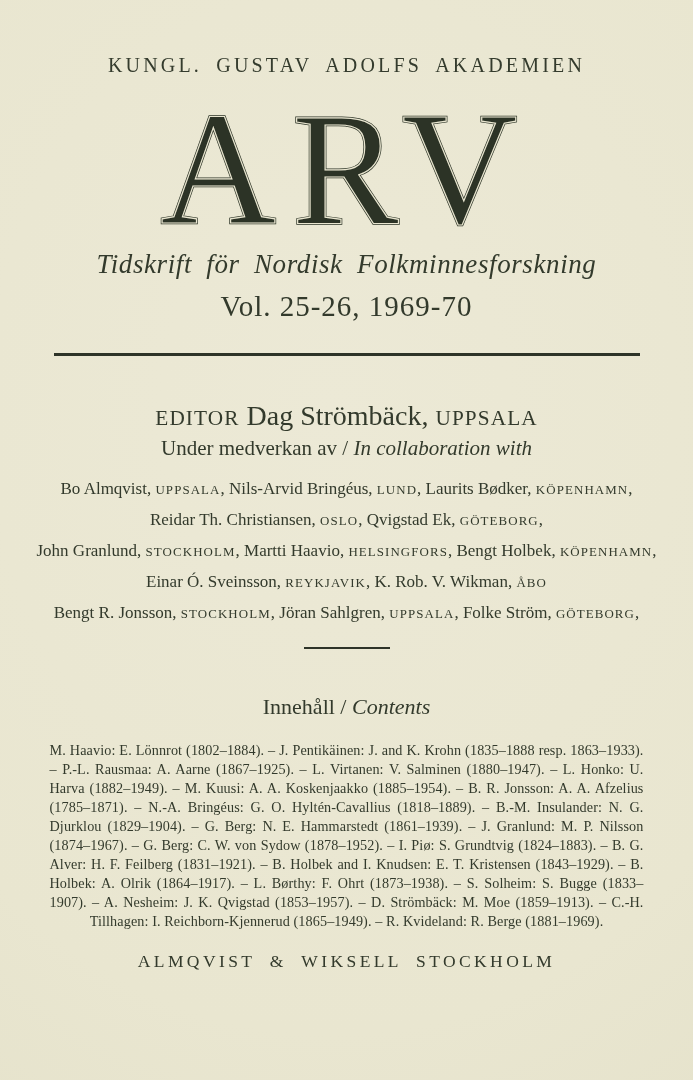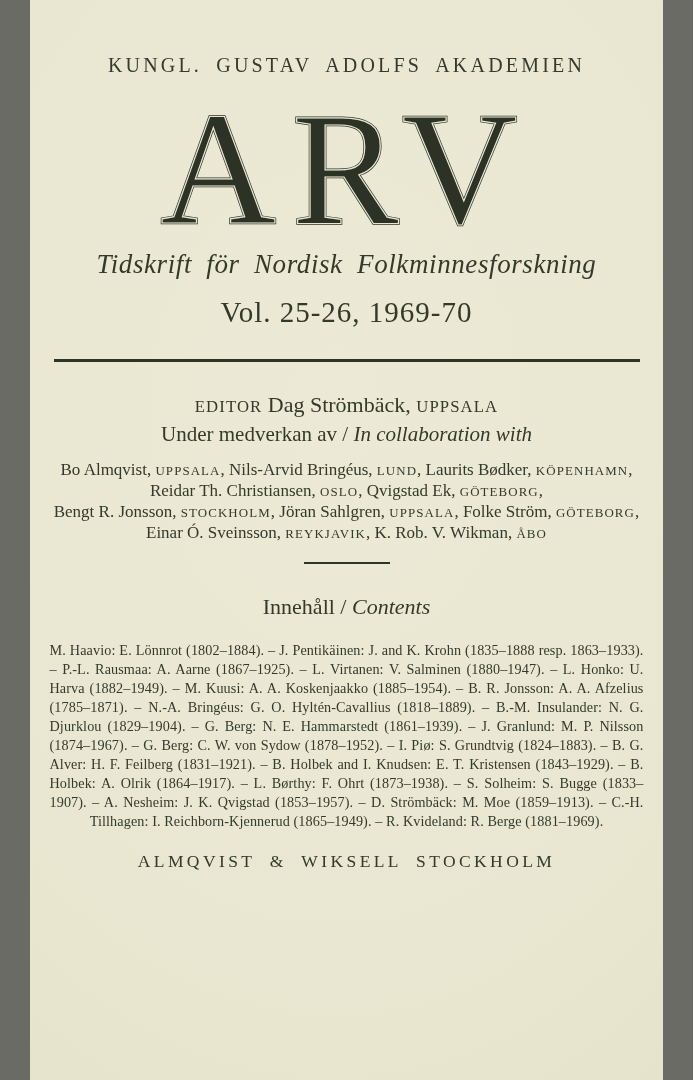--- a/index.html
+++ b/index.html
@@ -1,19 +1,19 @@
 <!DOCTYPE html>
 <html><head>
 <meta charset="utf-8">
 <style>
   html, body { margin: 0; padding: 0; }
   body { background: #6b6b66; }
   .page {
     position: relative;
-    width: 633px;
+    width: 693px;
     height: 1080px;
     margin: 0 auto;
     overflow: hidden;
     background: radial-gradient(ellipse 135% 105% at 48% 38%, #ece9d6 0%, #e9e6d0 55%, #e1dec6 100%);
     font-family: "Liberation Serif", serif;
     color: #333a2c;
     text-align: center;
   }
   .page > * { margin: 0; }
 
@@ -34,48 +34,48 @@
     letter-spacing: 0.6px;
     word-spacing: 7px;
   }
   .subtitle-en {
     margin-top: 11px;
     font-size: 17px;
     letter-spacing: 2.8px;
     word-spacing: 5px;
   }
   .volume {
-    margin-top: 16px;
+    margin-top: 10px;
     font-size: 29px;
     letter-spacing: 1px;
   }
 
   .rule-thick {
     margin: 30px auto 0;
     width: 586px;
     height: 3px;
     background: #2e3428;
   }
   .rule-short {
     margin: 18px auto 0;
     width: 86px;
     height: 2px;
     background: #2e3428;
   }
 
-  .editor-line { margin-top: 30px; font-size: 22px; }
+  .editor-line { margin-top: 44px; font-size: 28px; }
   .collab-intro { margin-top: 4px; font-size: 21px; }
 
-  .collaborators { margin-top: 13px; font-size: 17px; line-height: 20px; }
+  .collaborators { margin-top: 13px; font-size: 17px; line-height: 30px; }
   .collab-line { white-space: nowrap; }
 
   .sc { font-size: 0.76em; letter-spacing: 1.1px; }
   .it { font-style: italic; }
 
-  .contents-heading { margin-top: 30px; font-size: 22px; font-family: Liberation Serif, serif; }
+  .contents-heading { margin-top: 45px; font-size: 22px; font-family: Liberation Serif, serif; }
   .contents-body {
     margin: 21px auto 0;
     width: 594px;
     font-size: 14.2px;
     line-height: 19px;
     text-align: justify;
     text-align-last: center;
     letter-spacing: 0.1px;
   }
 
@@ -102,22 +102,23 @@
   <div class="volume">Vol. 25-26, 1969-70</div>
 
   <div class="rule-thick"></div>
 
   <div class="editor-line"><span class="sc">EDITOR</span><span> Dag Strömbäck, </span><span class="sc">UPPSALA</span></div>
   <div class="collab-intro"><span>Under medverkan av / </span><span class="it">In collaboration with</span></div>
 
   <div class="collaborators">
     <div class="collab-line"><span>Bo Almqvist, </span><span class="sc">UPPSALA</span><span>, Nils-Arvid Bringéus, </span><span class="sc">LUND</span><span>, Laurits Bødker, </span><span class="sc">KÖPENHAMN</span><span>,</span></div>
     <div class="collab-line"><span>Reidar Th. Christiansen, </span><span class="sc">OSLO</span><span>, Qvigstad Ek, </span><span class="sc">GÖTEBORG</span><span>,</span></div>
+    <div class="collab-line"><span>John Granlund, </span><span class="sc">STOCKHOLM</span><span>, Martti Haavio, </span><span class="sc">HELSINGFORS</span><span>, Bengt Holbek, </span><span class="sc">KÖPENHAMN</span><span>,</span></div>
+    <div class="collab-line"><span>Einar Ó. Sveinsson, </span><span class="sc">REYKJAVIK</span><span>, K. Rob. V. Wikman, </span><span class="sc">ÅBO</span></div>
     <div class="collab-line"><span>Bengt R. Jonsson, </span><span class="sc">STOCKHOLM</span><span>, Jöran Sahlgren, </span><span class="sc">UPPSALA</span><span>, Folke Ström, </span><span class="sc">GÖTEBORG</span><span>,</span></div>
-    <div class="collab-line"><span>Einar Ó. Sveinsson, </span><span class="sc">REYKJAVIK</span><span>, K. Rob. V. Wikman, </span><span class="sc">ÅBO</span></div>
   </div>
 
   <div class="rule-short"></div>
 
   <div class="contents-heading"><span>Innehåll / </span><span class="it">Contents</span></div>
   <div class="contents-body">M. Haavio: E. Lönnrot (1802–1884). – J. Pentikäinen: J. and K. Krohn (1835–1888 resp. 1863–1933). – P.-L. Rausmaa: A. Aarne (1867–1925). – L. Virtanen: V. Salminen (1880–1947). – L. Honko: U. Harva (1882–1949). – M. Kuusi: A. A. Koskenjaakko (1885–1954). – B. R. Jonsson: A. A. Afzelius (1785–1871). – N.-A. Bringéus: G. O. Hyltén-Cavallius (1818–1889). – B.-M. Insulander: N. G. Djurklou (1829–1904). – G. Berg: N. E. Hammarstedt (1861–1939). – J. Granlund: M. P. Nilsson (1874–1967). – G. Berg: C. W. von Sydow (1878–1952). – I. Piø: S. Grundtvig (1824–1883). – B. G. Alver: H. F. Feilberg (1831–1921). – B. Holbek and I. Knudsen: E. T. Kristensen (1843–1929). – B. Holbek: A. Olrik (1864–1917). – L. Børthy: F. Ohrt (1873–1938). – S. Solheim: S. Bugge (1833–1907). – A. Nesheim: J. K. Qvigstad (1853–1957). – D. Strömbäck: M. Moe (1859–1913). – C.-H. Tillhagen: I. Reichborn-Kjennerud (1865–1949). – R. Kvideland: R. Berge (1881–1969).</div>
 
   <div class="publisher">ALMQVIST &amp; WIKSELL STOCKHOLM</div>
 
 </div>

